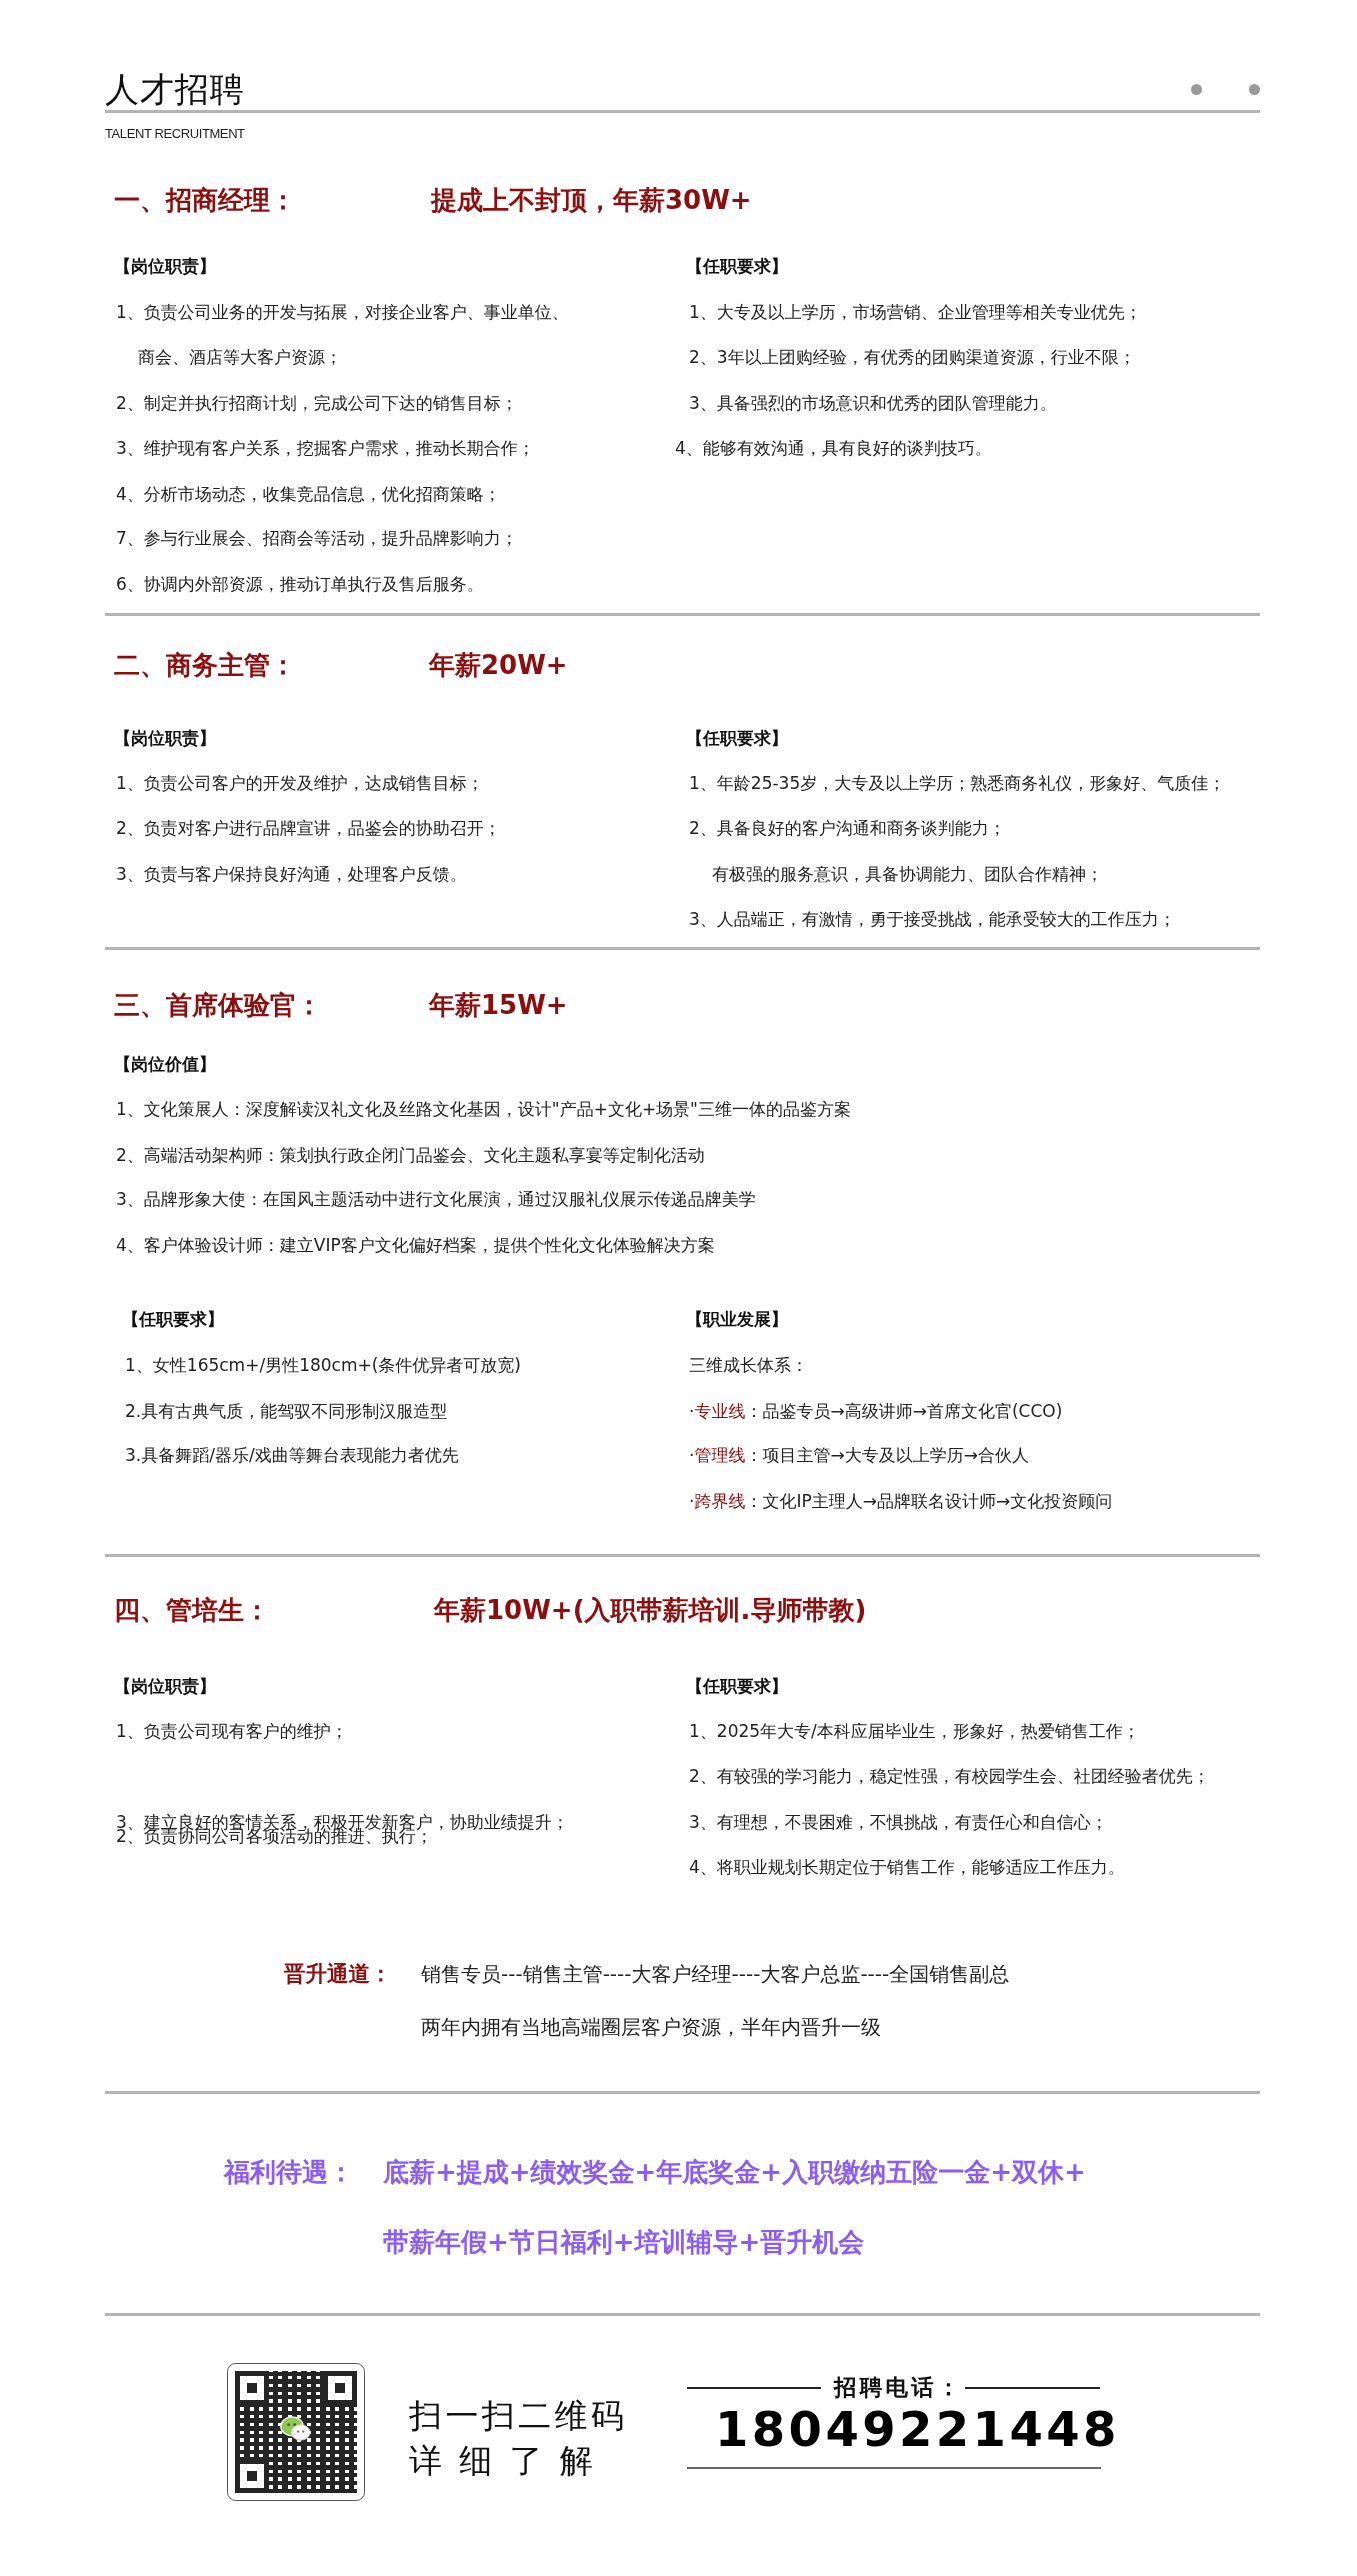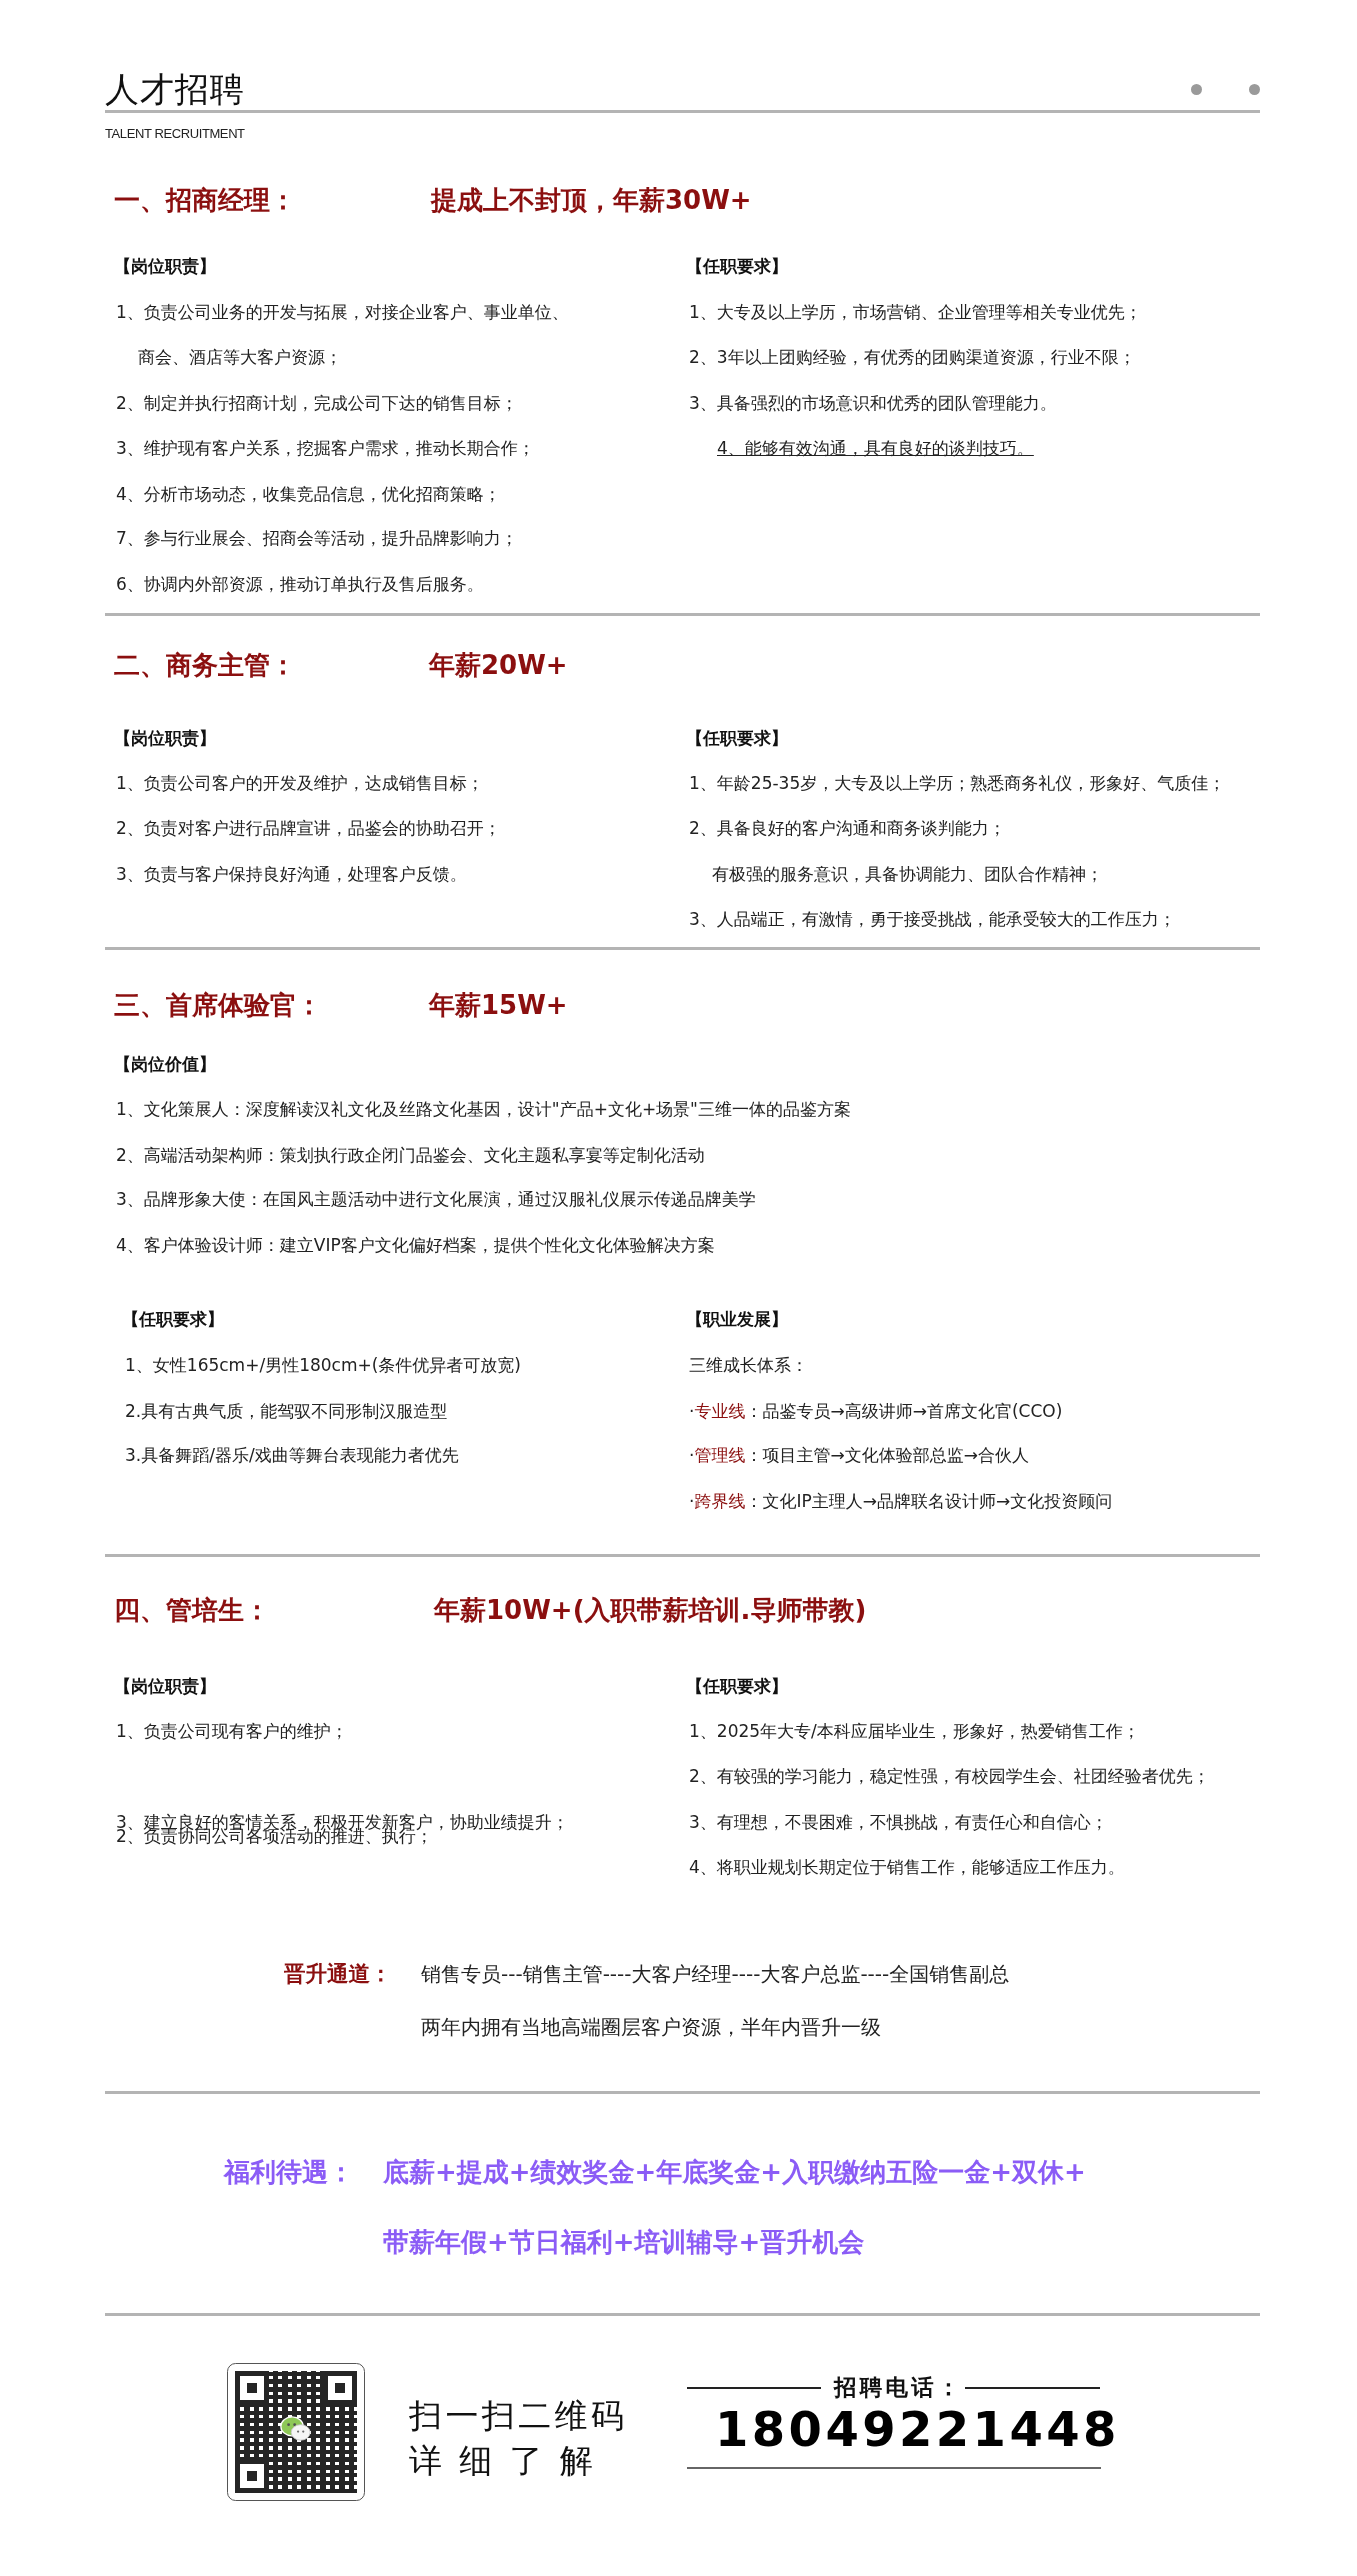--- a/index.html
+++ b/index.html
@@ -51,21 +51,21 @@
   <div class="abs item" style="left:116px; top:392px;">2、制定并执行招商计划，完成公司下达的销售目标；</div>
   <div class="abs item" style="left:116px; top:437px;">3、维护现有客户关系，挖掘客户需求，推动长期合作；</div>
   <div class="abs item" style="left:116px; top:483px;">4、分析市场动态，收集竞品信息，优化招商策略；</div>
   <div class="abs item" style="left:116px; top:527px;">7、参与行业展会、招商会等活动，提升品牌影响力；</div>
   <div class="abs item" style="left:116px; top:573px;">6、协调内外部资源，推动订单执行及售后服务。</div>
 
   <div class="abs col-head" style="left:686px; top:255px;">【任职要求】</div>
   <div class="abs item" style="left:689px; top:301px;">1、大专及以上学历，市场营销、企业管理等相关专业优先；</div>
   <div class="abs item" style="left:689px; top:346px;">2、3年以上团购经验，有优秀的团购渠道资源，行业不限；</div>
   <div class="abs item" style="left:689px; top:392px;">3、具备强烈的市场意识和优秀的团队管理能力。</div>
-  <div class="abs item" style="left:717px; top:437px;text-decoration:underline;">4、能够有效沟通，具有良好的谈判技巧。</div>
+  <div class="abs item" style="left:675px; top:437px;">4、能够有效沟通，具有良好的谈判技巧。</div>
 </div>
 <div class="abs divider" style="top:613px;"></div>
 
 <div>
   <div class="abs sec-title" style="left:114px; top:648px;">二、商务主管：</div>
   <div class="abs sec-salary" style="left:429px; top:648px;">年薪20W+</div>
 
   <div class="abs col-head" style="left:114px; top:727px;">【岗位职责】</div>
   <div class="abs item" style="left:116px; top:772px;">1、负责公司客户的开发及维护，达成销售目标；</div>
   <div class="abs item" style="left:116px; top:817px;">2、负责对客户进行品牌宣讲，品鉴会的协助召开；</div>
@@ -93,21 +93,21 @@
   <div class="abs item" style="left:125px; top:1354px;">1、女性165cm+/男性180cm+(条件优异者可放宽)</div>
   <div class="abs item" style="left:125px; top:1400px;">2.具有古典气质，能驾驭不同形制汉服造型</div>
   <div class="abs item" style="left:125px; top:1444px;">3.具备舞蹈/器乐/戏曲等舞台表现能力者优先</div>
 
   <div class="abs col-head" style="left:686px; top:1308px;">【职业发展】</div>
   <div class="abs item" style="left:689px; top:1354px;">三维成长体系：</div>
   <div class="abs item" style="left:689px; top:1400px;">
     <span>·</span><span class="red-label">专业线</span><span>：</span><span>品鉴专员→高级讲师→首席文化官(CCO)</span>
   </div>
   <div class="abs item" style="left:689px; top:1444px;">
-    <span>·</span><span class="red-label">管理线</span><span>：</span><span>项目主管→文化体验部总监→合伙人</span>
+    <span>·</span><span class="red-label">管理线</span><span>：</span><span>项目主管→大专及以上学历→合伙人</span>
   </div>
   <div class="abs item" style="left:689px; top:1490px;">
     <span>·</span><span class="red-label">跨界线</span><span>：</span><span>文化IP主理人→品牌联名设计师→文化投资顾问</span>
   </div>
 </div>
 <div class="abs divider" style="top:1554px;"></div>
 
 <div>
   <div class="abs sec-title" style="left:114px; top:1593px;">四、管培生：</div>
   <div class="abs sec-salary" style="left:434px; top:1593px;">年薪10W+(入职带薪培训.导师带教)</div>

